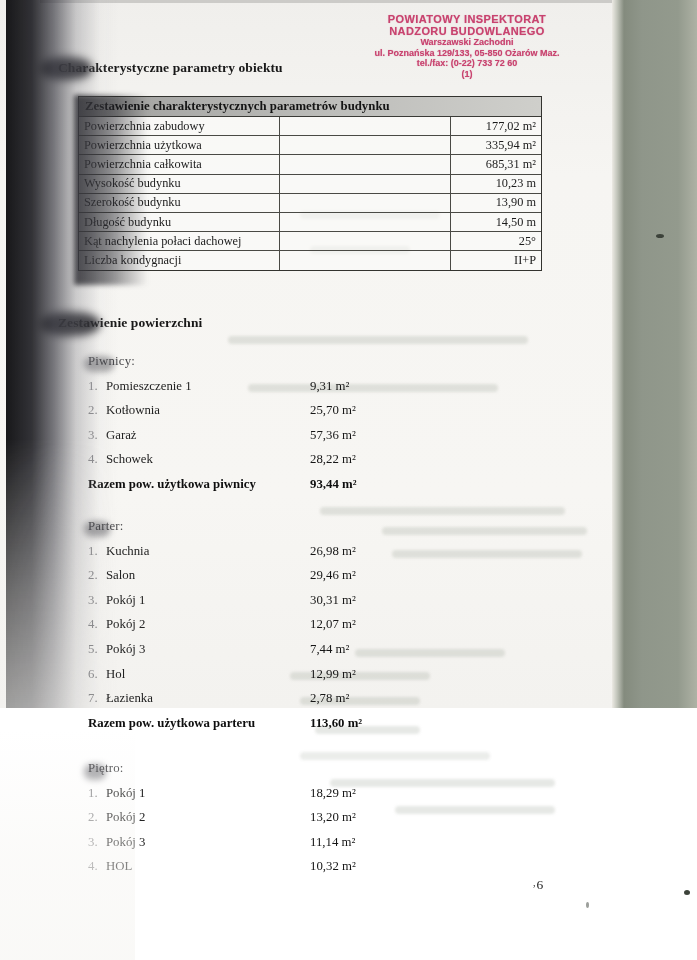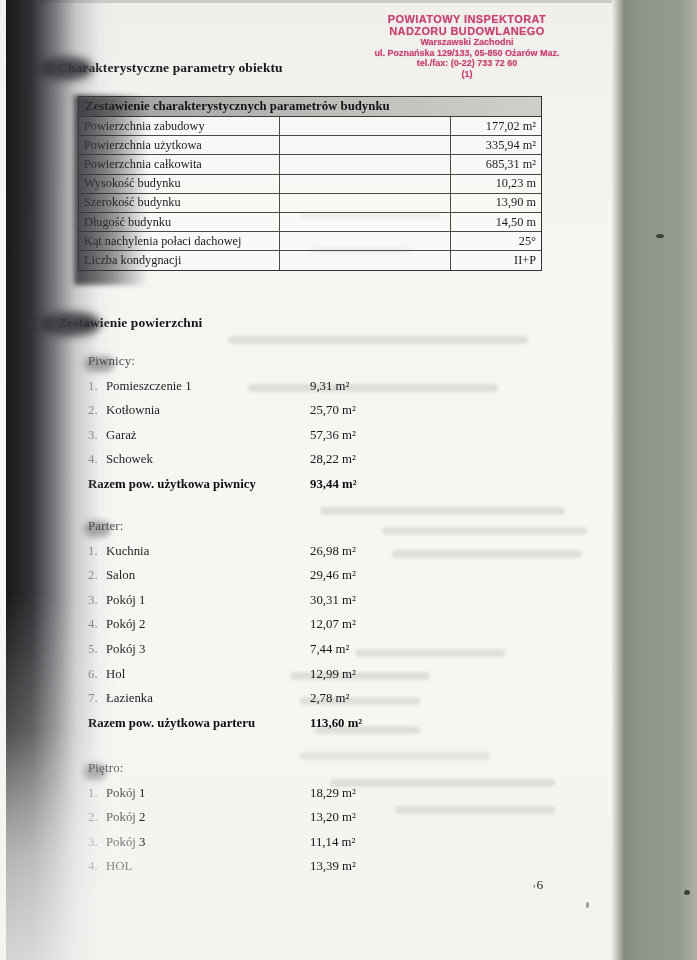--- a/index.html
+++ b/index.html
@@ -1,17 +1,17 @@
 <!DOCTYPE html>
 <html><head>
 <meta charset="utf-8">
 <style>
   html,body{margin:0;padding:0;width:697px;height:960px;overflow:hidden;
     font-family:"Liberation Serif","DejaVu Serif",serif;}
-  #scan{position:relative;width:697px;height:960px;
+  #scan{position:relative;width:697px;height:708px;
     background:linear-gradient(to bottom,#f0efec 0%,#f6f5f2 25%,#f7f6f3 70%,#f3f2ef 100%);}
   
   .left-band{position:absolute;left:6px;top:0;width:112px;height:100%;z-index:8;pointer-events:none;
     background:linear-gradient(to right,rgba(16,16,18,0.97) 0px,rgba(35,35,40,0.93) 26px,
       rgba(70,70,78,0.72) 48px,rgba(120,120,128,0.34) 70px,rgba(190,190,195,0.10) 94px,rgba(255,255,255,0) 112px);
     -webkit-mask-image:linear-gradient(to bottom,#000 0%,#000 62%,rgba(0,0,0,0.62) 84%,rgba(0,0,0,0.38) 100%);
     mask-image:linear-gradient(to bottom,#000 0%,#000 62%,rgba(0,0,0,0.62) 84%,rgba(0,0,0,0.38) 100%);}
   .left-band-fade{position:absolute;left:0;top:730px;width:135px;height:230px;z-index:9;pointer-events:none;
     background:linear-gradient(to bottom,rgba(246,245,242,0) 0%,rgba(246,245,242,0.45) 55%,rgba(246,245,242,0.62) 100%);}
   .right-band{position:absolute;left:612px;top:0;width:85px;height:100%;z-index:8;
@@ -249,21 +249,21 @@
           <span class="lnum">3.</span>
           <span class="lname">Pokój 3</span>
         </span>
       <span class="lval">11,14 m²</span>
     </div>
     <div class="lrow">
       <span class="lmain">
           <span class="lnum">4.</span>
           <span class="lname">HOL</span>
         </span>
-      <span class="lval">13,39 m²</span>
+      <span class="lval">10,32 m²</span>
     </div>
   </div>
 
   <div class="pageno">
     <span class="mk">,</span><span>6</span>
   </div>
 
   <div class="blob" style="left:40px;top:57px;width:52px;height:23px;"></div>
   <div class="blob" style="left:40px;top:312px;width:60px;height:24px;"></div>
   <div class="tsmudge"></div>

